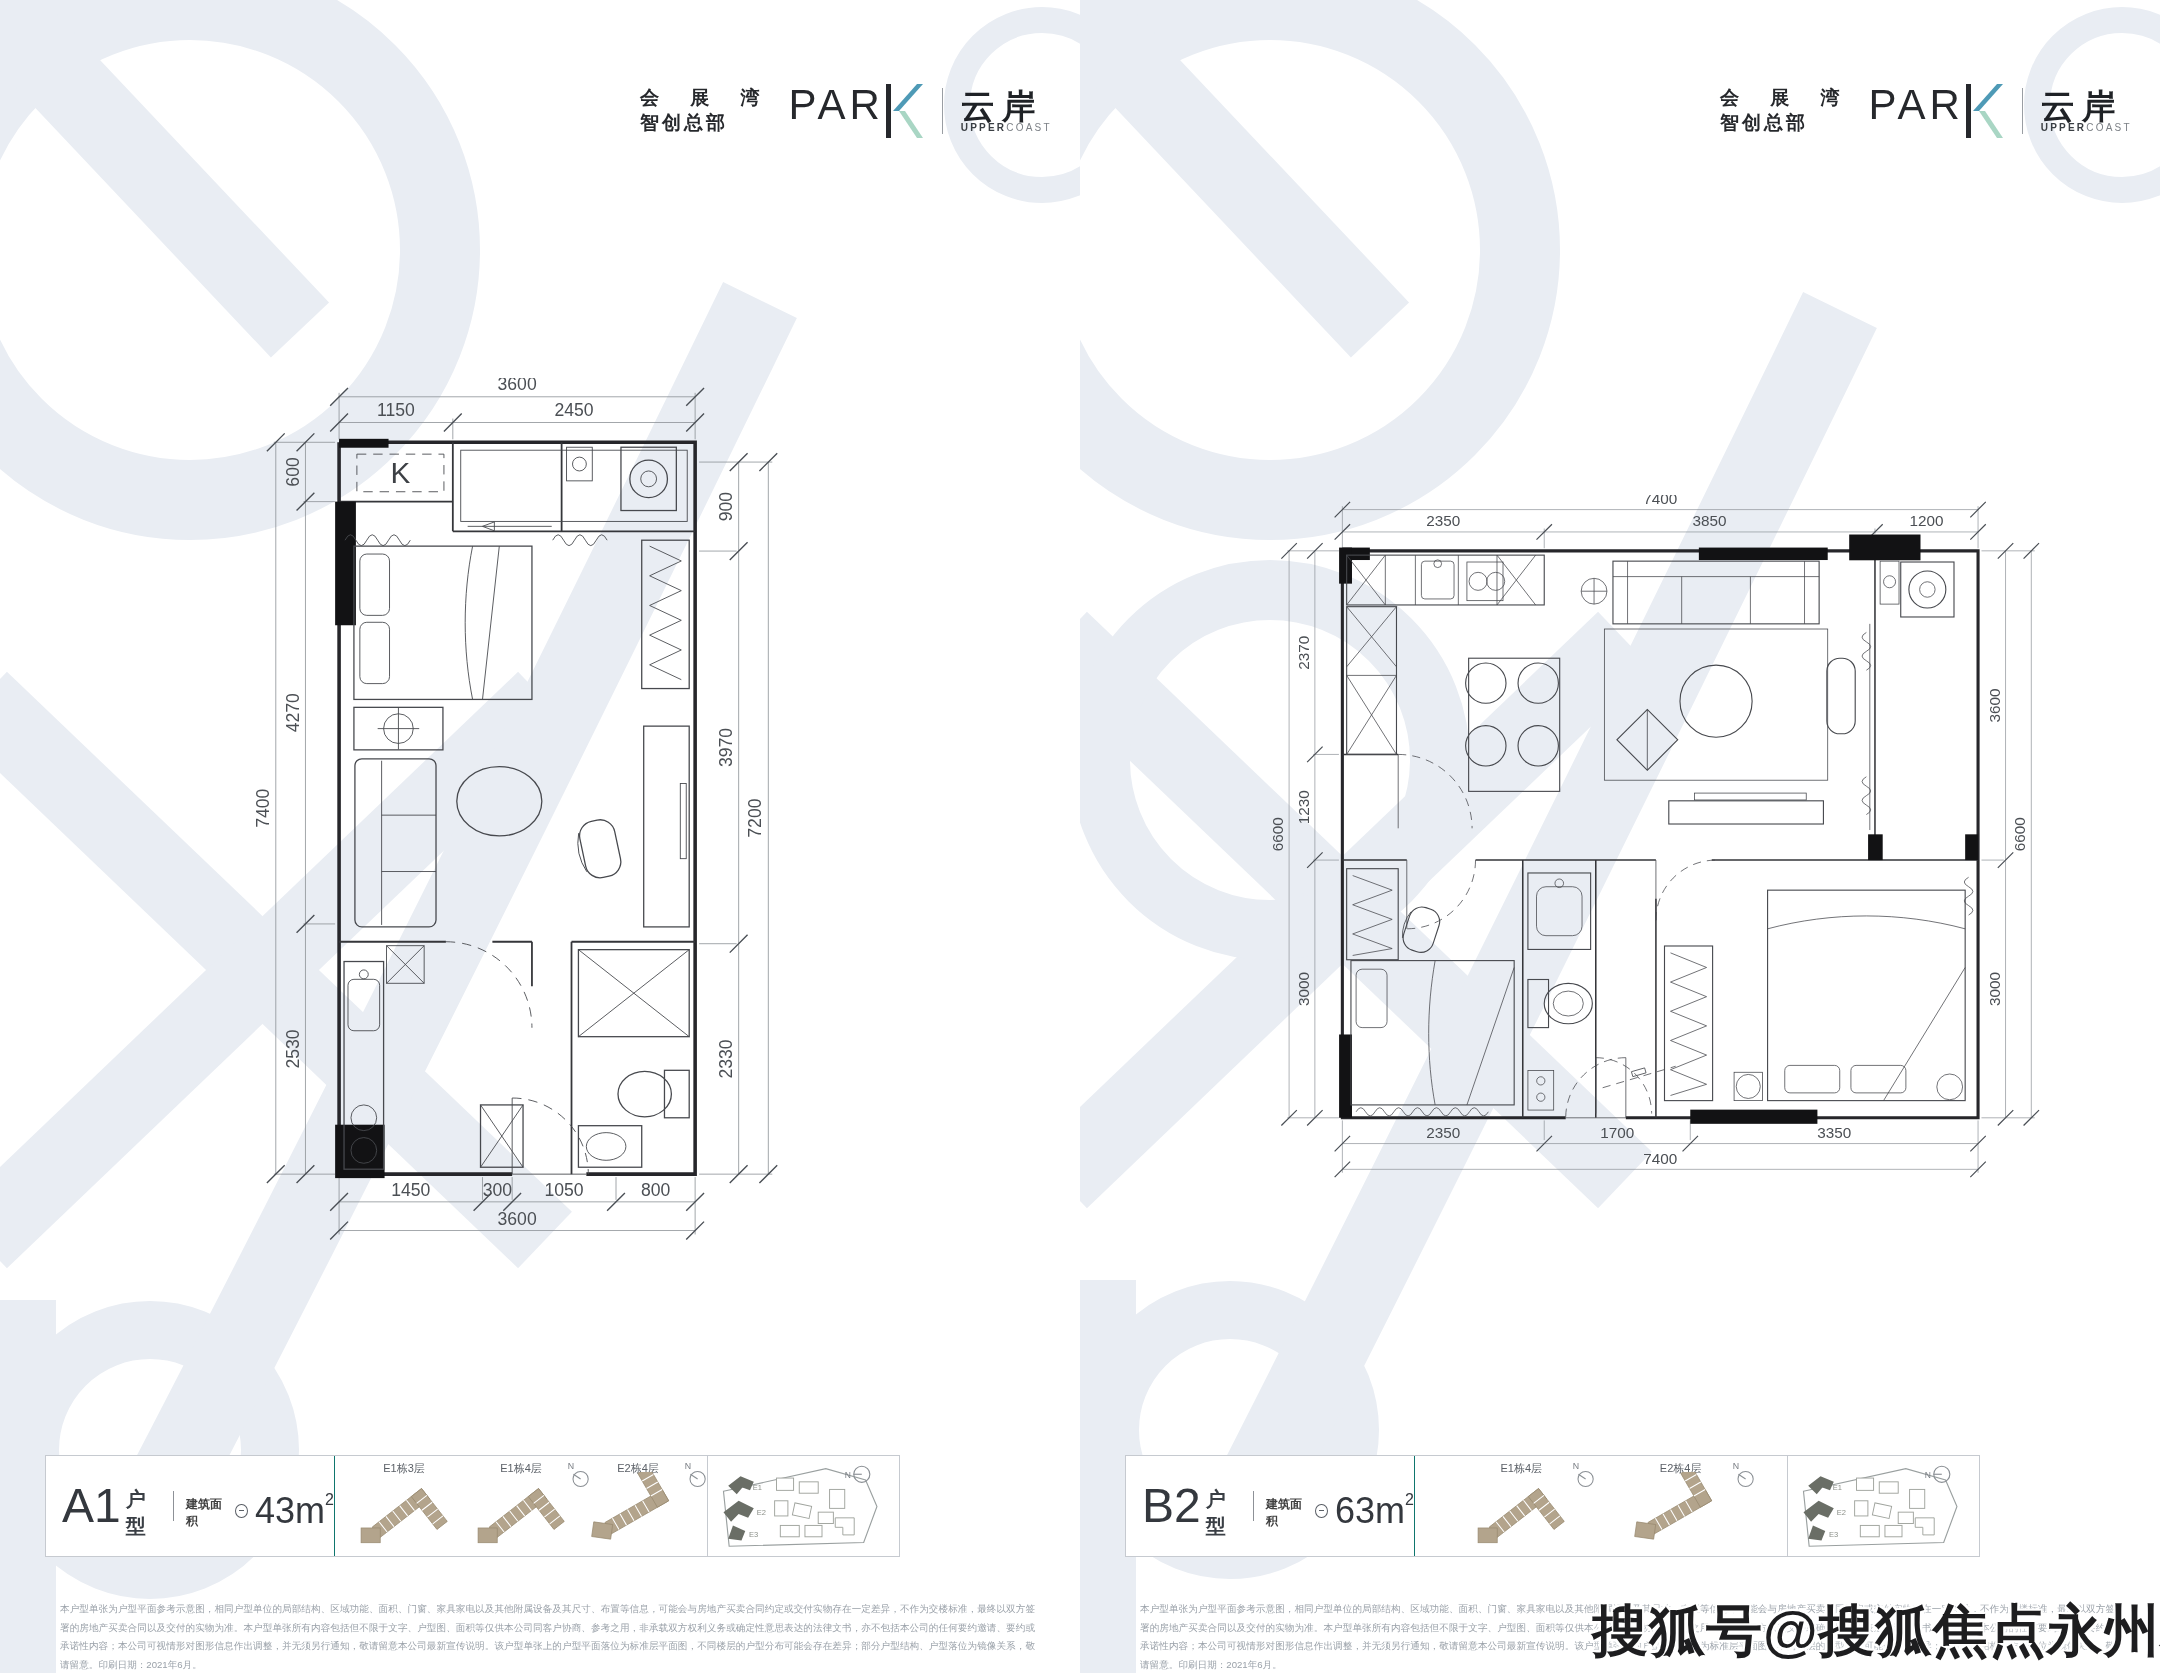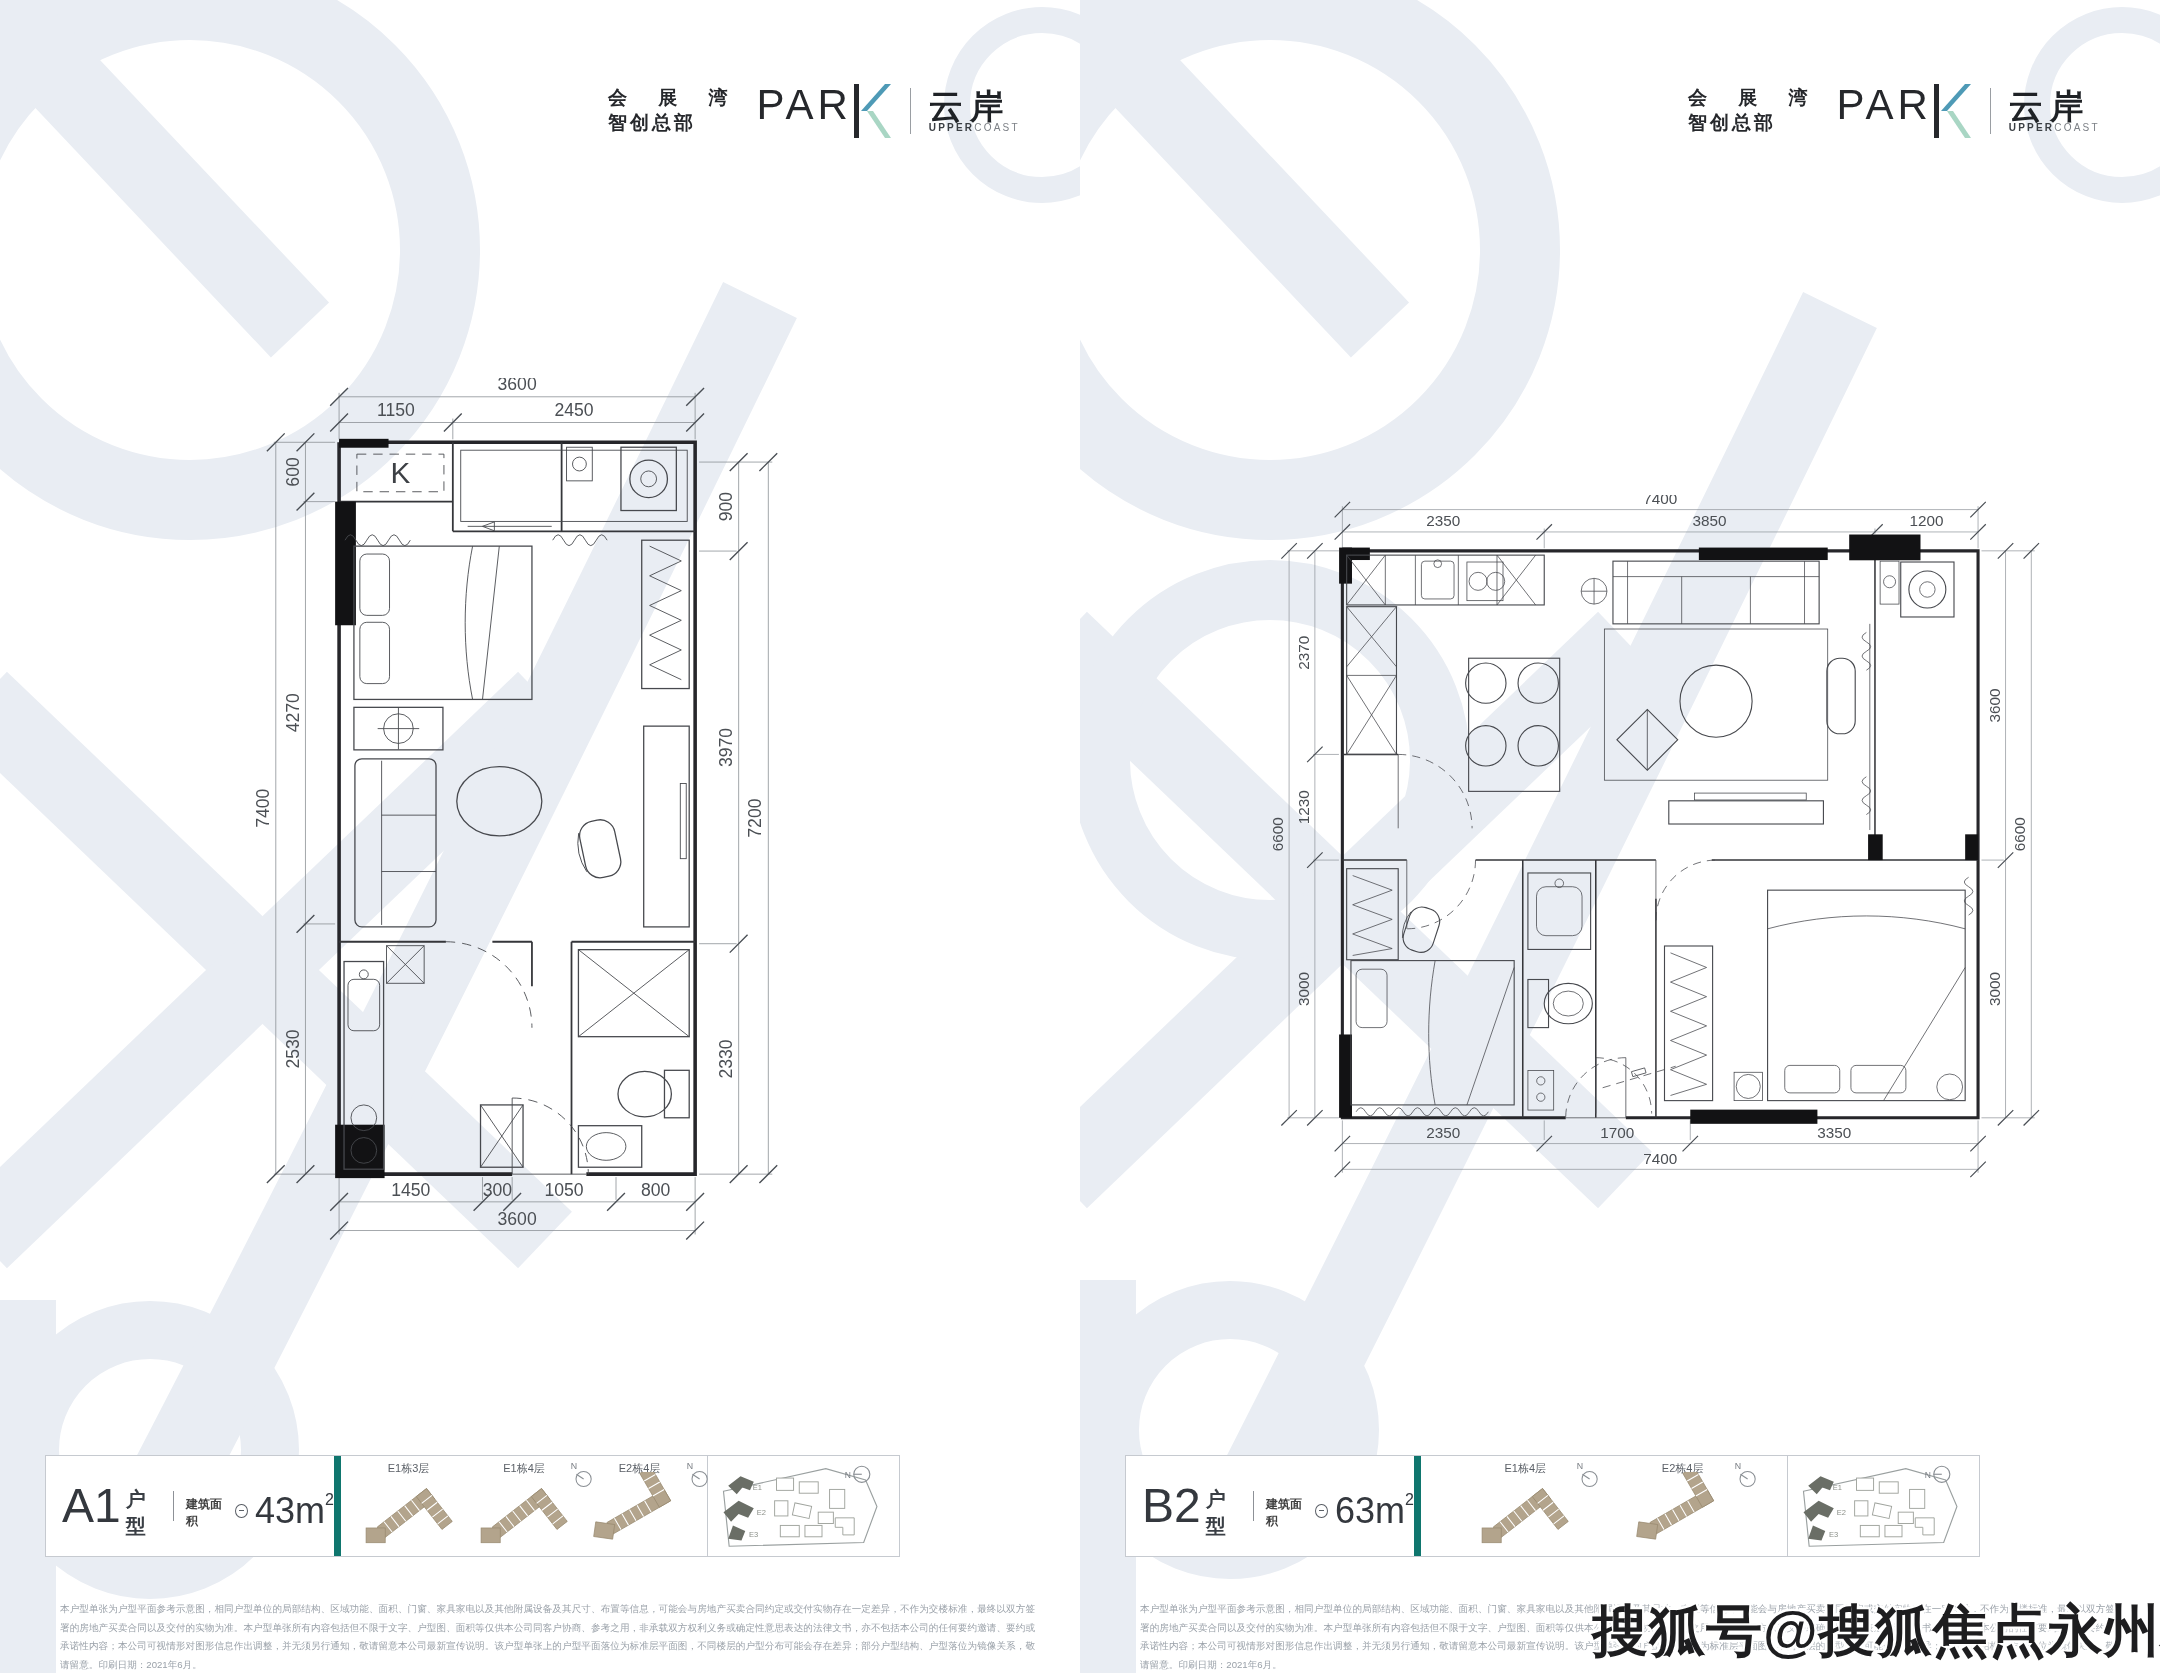--- a/index.html
+++ b/index.html
@@ -3,21 +3,21 @@
 <meta charset="utf-8">
 <style>
   html,body{margin:0;padding:0;background:#fff;}
   #page{position:relative;width:2160px;height:1673px;background:#fff;overflow:hidden;
         font-family:"Liberation Sans",sans-serif;color:#2b2e33;}
   .panel{position:absolute;top:0;width:1080px;height:1673px;}
   #panel-left{left:0;} #panel-right{left:1080px;}
   
   .wm{position:absolute;inset:0;z-index:0;}
   
-  .logo{position:absolute;left:608px;top:84px;display:flex;align-items:center;z-index:2;}
+  .logo{position:absolute;left:640px;top:84px;display:flex;align-items:center;z-index:2;}
   .logo-cn{text-align:left;margin-right:16px;line-height:1.3;color:#26282c;}
   .logo-cn .l1{font-size:19px;font-weight:600;letter-spacing:13px;white-space:nowrap;}
   .logo-cn .l2{font-size:19px;font-weight:600;letter-spacing:3px;white-space:nowrap;}
   .logo-park{display:flex;align-items:flex-start;}
   .logo-park .pletters{font-size:42px;font-weight:100;letter-spacing:4px;line-height:1;color:#26282c;}
   .kglyph{margin-left:2px;}
   .logo-sep{width:1px;height:46px;background:#9a9ea3;margin:0 18px;}
   .logo-right{line-height:1;}
   .logo-right .cn{font-size:34px;font-weight:700;letter-spacing:7px;color:#1f2226;}
   .logo-right .en{font-size:10px;letter-spacing:2.2px;color:#3a3e43;}
@@ -42,21 +42,21 @@
   .bar-title{flex:0 0 288px;display:flex;align-items:center;padding-left:16px;box-sizing:border-box;}
   .bt-big{font-size:48px;font-weight:300;color:#34383e;line-height:1;}
   .bt-suffix{font-size:20px;font-weight:700;color:#3a3f45;margin-left:5px;margin-bottom:-14px;}
   .bt-div{width:1px;height:30px;background:#8d9197;margin:0 12px;align-self:center;}
   .bt-area{font-size:12px;font-weight:700;color:#404040;margin-bottom:-14px;}
   .approx-icon{display:inline-block;width:12px;height:12px;border:1.5px solid #5a5f66;border-radius:50%;
        margin:0 7px -9px 7px;position:relative;}
   .approx-icon::after{content:"";position:absolute;left:2.5px;top:5px;width:5px;height:1.5px;background:#5a5f66;}
   .bt-val{font-size:36px;font-weight:300;color:#34383e;line-height:1;margin-bottom:-8px;}
   .bt-sup{font-size:16px;font-weight:300;color:#34383e;vertical-align:18px;}
-  .bar-locators{flex:0 0 373px;border-left:7px solid #0f766e;display:flex;align-items:center;
+  .bar-locators{flex:0 0 373px;border-left:1px solid #0f766e;display:flex;align-items:center;
        justify-content:space-evenly;padding:4px 6px;box-sizing:border-box;}
   .locator{position:relative;display:flex;flex-direction:column;align-items:center;}
   .locator-label{font-size:11px;color:#5b6067;margin-bottom:-4px;white-space:nowrap;}
   .compass{position:absolute;right:-16px;top:-2px;}
   .bar-site{flex:1;border-left:1px solid #c6cad0;display:flex;align-items:center;justify-content:center;}
   
   .disclaimer{position:absolute;left:44px;top:1584px;width:975px;font-size:9.6px;line-height:1.95;
        color:#9aa1a9;text-align:justify;z-index:1;margin:16px;}
   
   #sohu{position:absolute;left:1592px;top:1594px;z-index:5;font-size:56px;font-weight:700;color:#1d1d1f;

